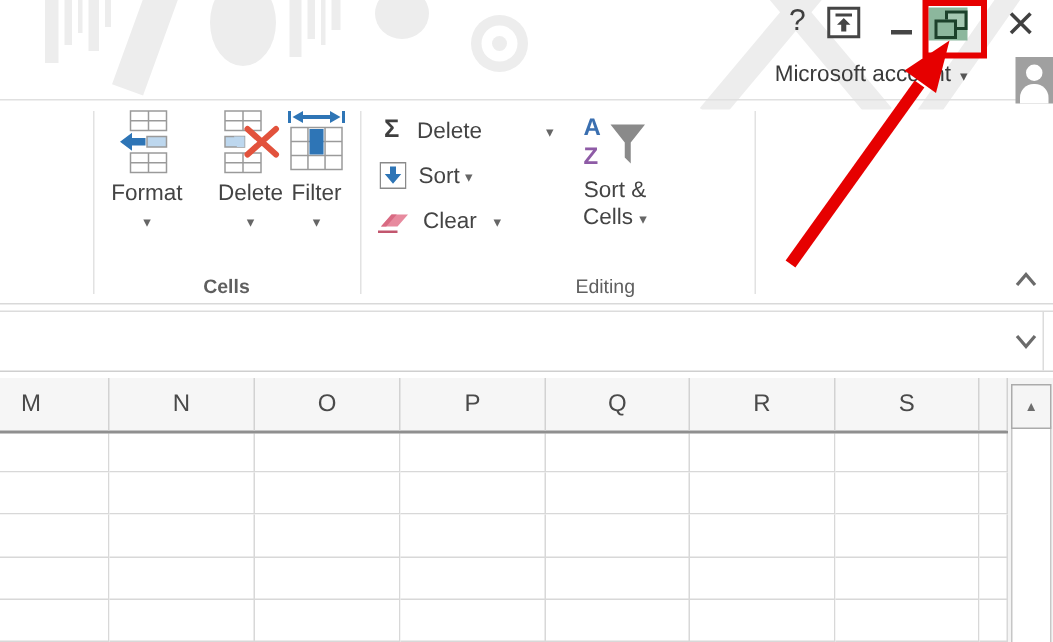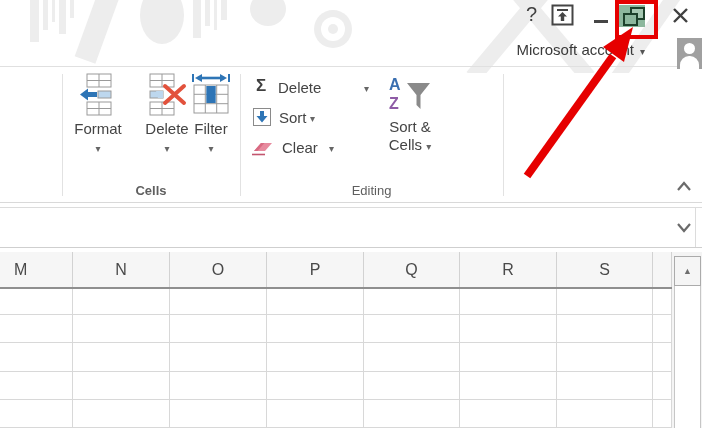--- a/index.html
+++ b/index.html
@@ -206,21 +206,21 @@
         <text x="3" y="35" font-size="16" font-weight="bold" fill="#8e5ba6">Z</text>
         <polygon points="21,9 44,9 34.5,21 34.5,35 30.5,31 30.5,21" fill="#8a8a8a"></polygon>
       </svg>
     </div>
     <div class="lbl">Sort &amp;</div>
     <div class="lbl"><span>Cells</span>
       <span class="dd-small">▾</span></div>
   </div>
 
 
-  <div class="grouplabel" style="left:240px;width:263px;">Editing</div>
+  <div class="grouplabel" style="left:240px;width:263px;padding-left:32px;">Editing</div>
 
   <svg class="abs" style="left:676px;top:181px;z-index:3;" width="16" height="11" viewBox="0 0 16 11">
     <polyline class="chev" points="2,9 8,2 14,9"></polyline>
   </svg>
 
   <div class="ribbon-bottom"></div>
 
   <div class="fbar">
     <div class="fbar-inner">
       <div class="fbar-input"></div>

